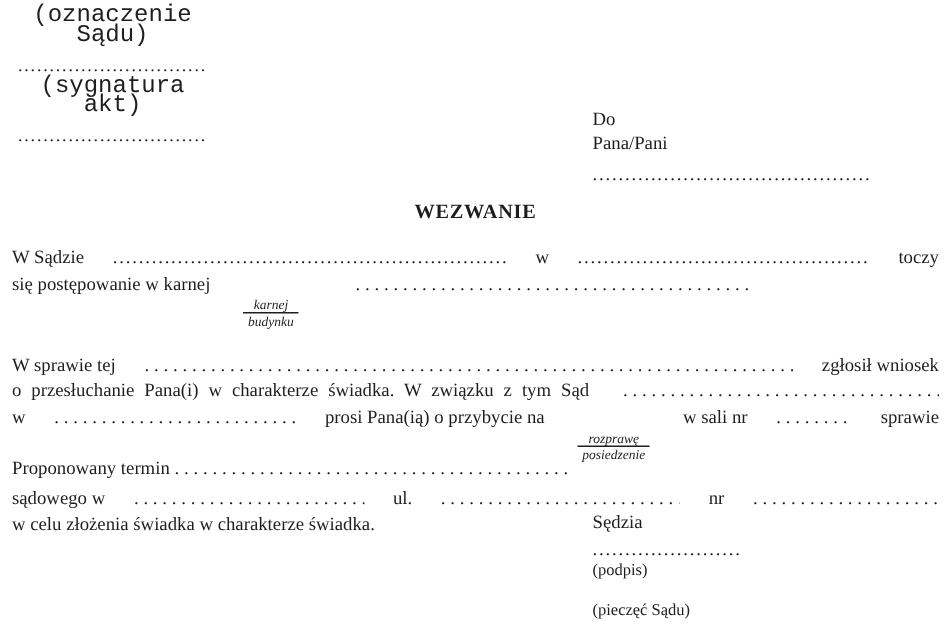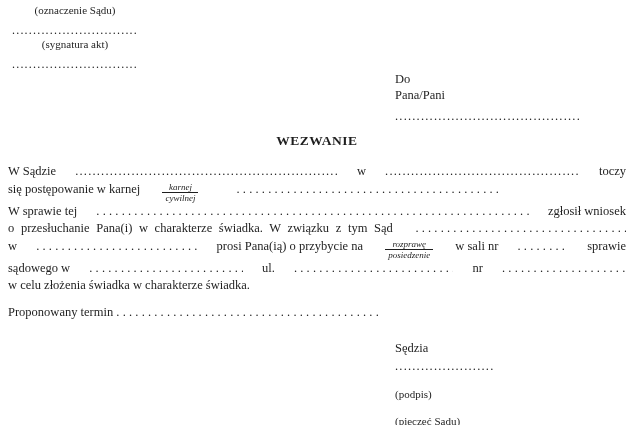--- a/index.html
+++ b/index.html
@@ -7,21 +7,21 @@
     position:relative;
     width:634px;height:425px;
     background:#ffffff;
     font-family:"Liberation Serif","DejaVu Serif",serif;
     color:#1e1e1e;
     font-size:12.5px;
     overflow:hidden;
   }
   
   .hdr{position:absolute;left:8px;top:4px;width:134px;text-align:center;}
-  .hdr-label{font-size:11px;line-height:13px;}
+  .hdr-label{font-size:16px;line-height:13px;font-family:Liberation Mono, monospace;}
   .hdr-dots{
     letter-spacing:1.2px;font-size:12px;line-height:12px;
     white-space:nowrap;overflow:hidden;margin-top:7px;margin-bottom:2px;
   }
   
   .recipient{position:absolute;left:395px;top:71px;line-height:16px;}
   .r-dots{
     letter-spacing:1.2px;white-space:nowrap;overflow:hidden;
     width:186px;margin-top:7px;line-height:12px;
   }
@@ -34,31 +34,31 @@
   .body-block{position:absolute;left:8px;top:163px;width:618px;}
   .line{display:flex;align-items:baseline;min-height:17.5px;line-height:17.5px;gap:16px;}
   .t{white-space:pre;}
   .t.wide{word-spacing:3.5px;}
   .dots{white-space:pre;letter-spacing:1.2px;overflow:hidden;}
   .dots.sparse{letter-spacing:3.2px;}
   .dots.fill{flex-basis:0;min-width:0;}
   .frac{
     display:inline-flex;flex-direction:column;align-items:center;
     font-style:italic;font-size:9px;line-height:10.5px;
-    align-self:center;margin:0 3px;transform:translateY(1px);
+    align-self:center;margin:16px 3px;transform:translateY(1px);
     white-space:nowrap;
   }
   .frac-top{padding:0 3px;}
   .frac-bottom{border-top:1px solid #1e1e1e;padding:0 3px;}
   
   .proposed{position:absolute;left:8px;top:305px;display:flex;align-items:baseline;width:618px;}
   
   .signature{position:absolute;left:395px;top:341px;line-height:15px;}
   .s-dots{letter-spacing:1.2px;white-space:nowrap;overflow:hidden;width:98px;margin-top:5px;line-height:11px;}
-  .s-label{font-size:11px;line-height:13px;margin-top:16px;}
+  .s-label{font-size:11px;line-height:13px;margin-top:2px;}
   .s-label.stamp{margin-top:14px;}
 </style>
 </head>
 <body>
 
 <div class="page">
 
   <div class="hdr">
     <div class="hdr-label">(oznaczenie Sądu)</div>
     <div class="hdr-dots">..............................</div>
@@ -79,21 +79,21 @@
         <span class="t">W Sądzie </span>
         <span class="dots fill" style="flex-grow: 58;">..............................................................................................................................................................................</span>
         <span class="t"> w </span>
         <span class="dots fill" style="flex-grow: 43;">.................................................................................................................................</span>
         <span class="t"> toczy</span>
       </div>
       <div class="line">
         <span class="t">się postępowanie w karnej </span>
         <span class="frac">
           <span class="frac-top">karnej</span>
-          <span class="frac-bottom">cywilnej</span>
+          <span class="frac-bottom">budynku</span>
         </span>
         <span class="t"> </span>
         <span class="dots sparse">..........................................</span>
       </div>
       <div class="line">
         <span class="t">W sprawie tej </span>
         <span class="dots sparse fill" style="flex-grow: 60;">....................................................................................................................................................................................</span>
         <span class="t"> zgłosił wniosek</span>
       </div>
       <div class="line">

